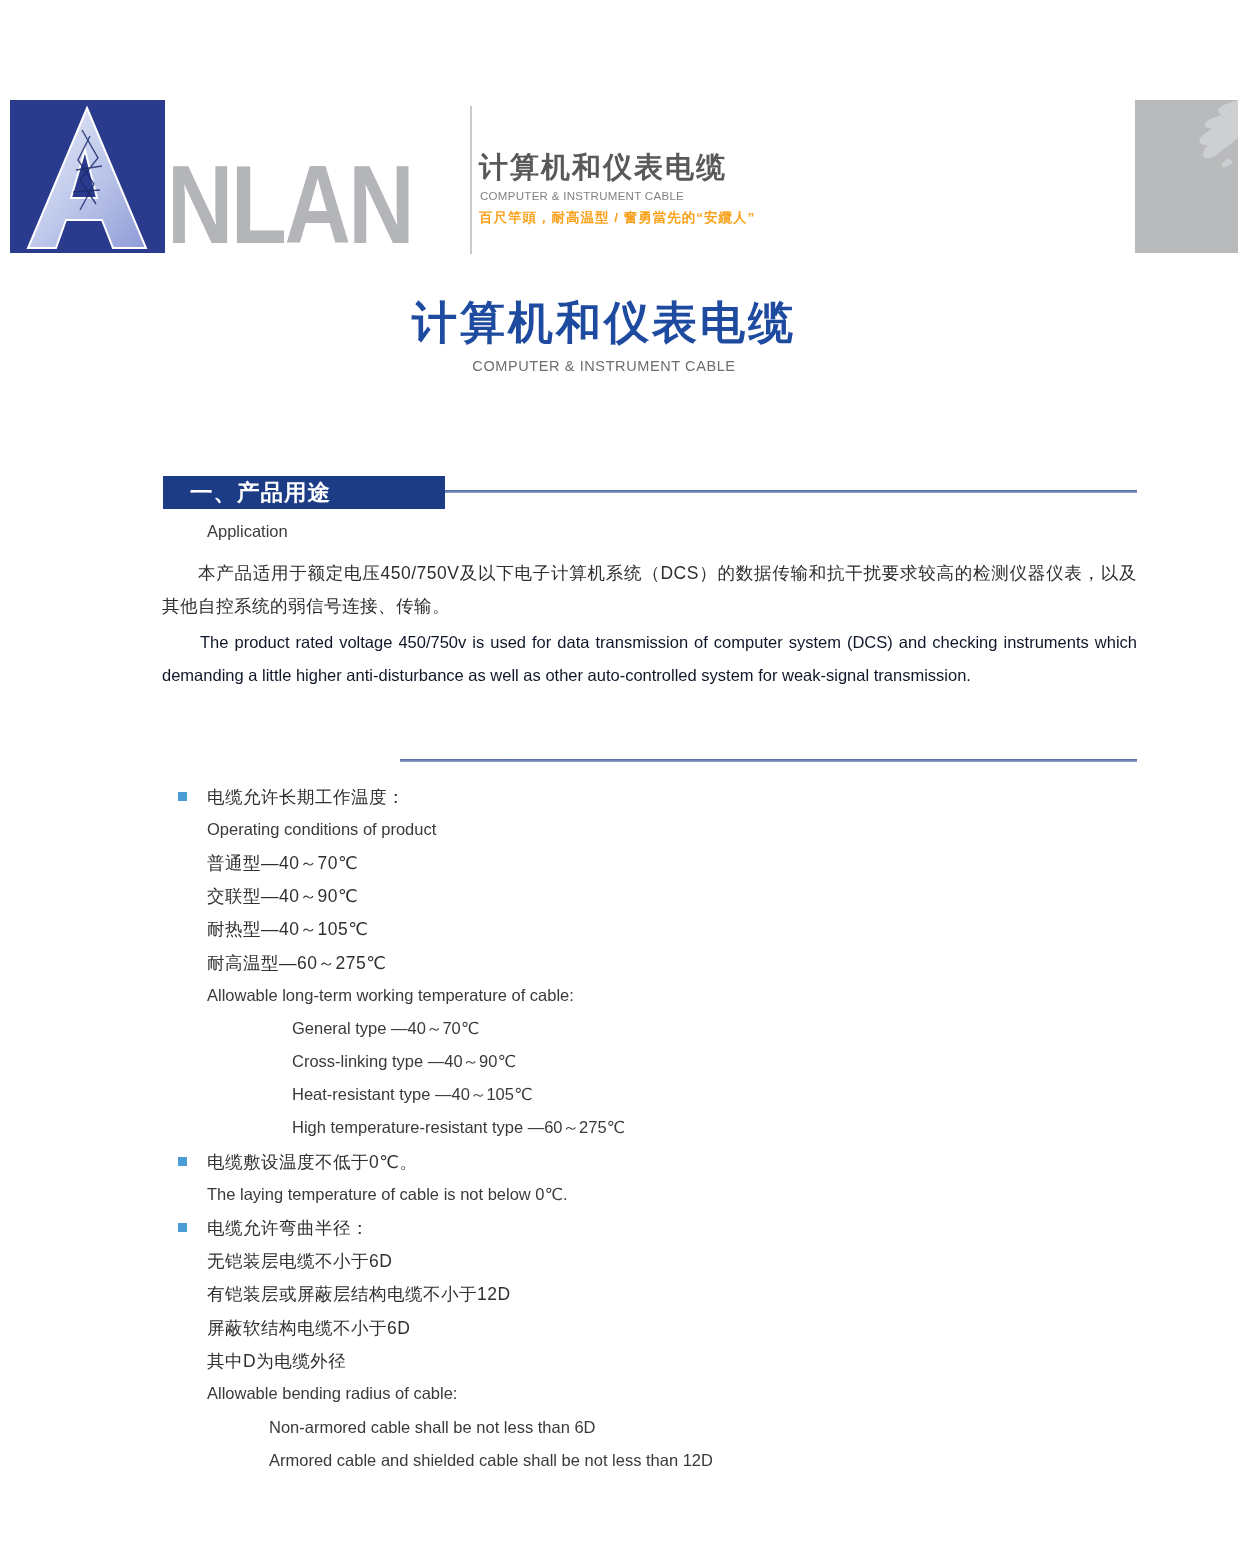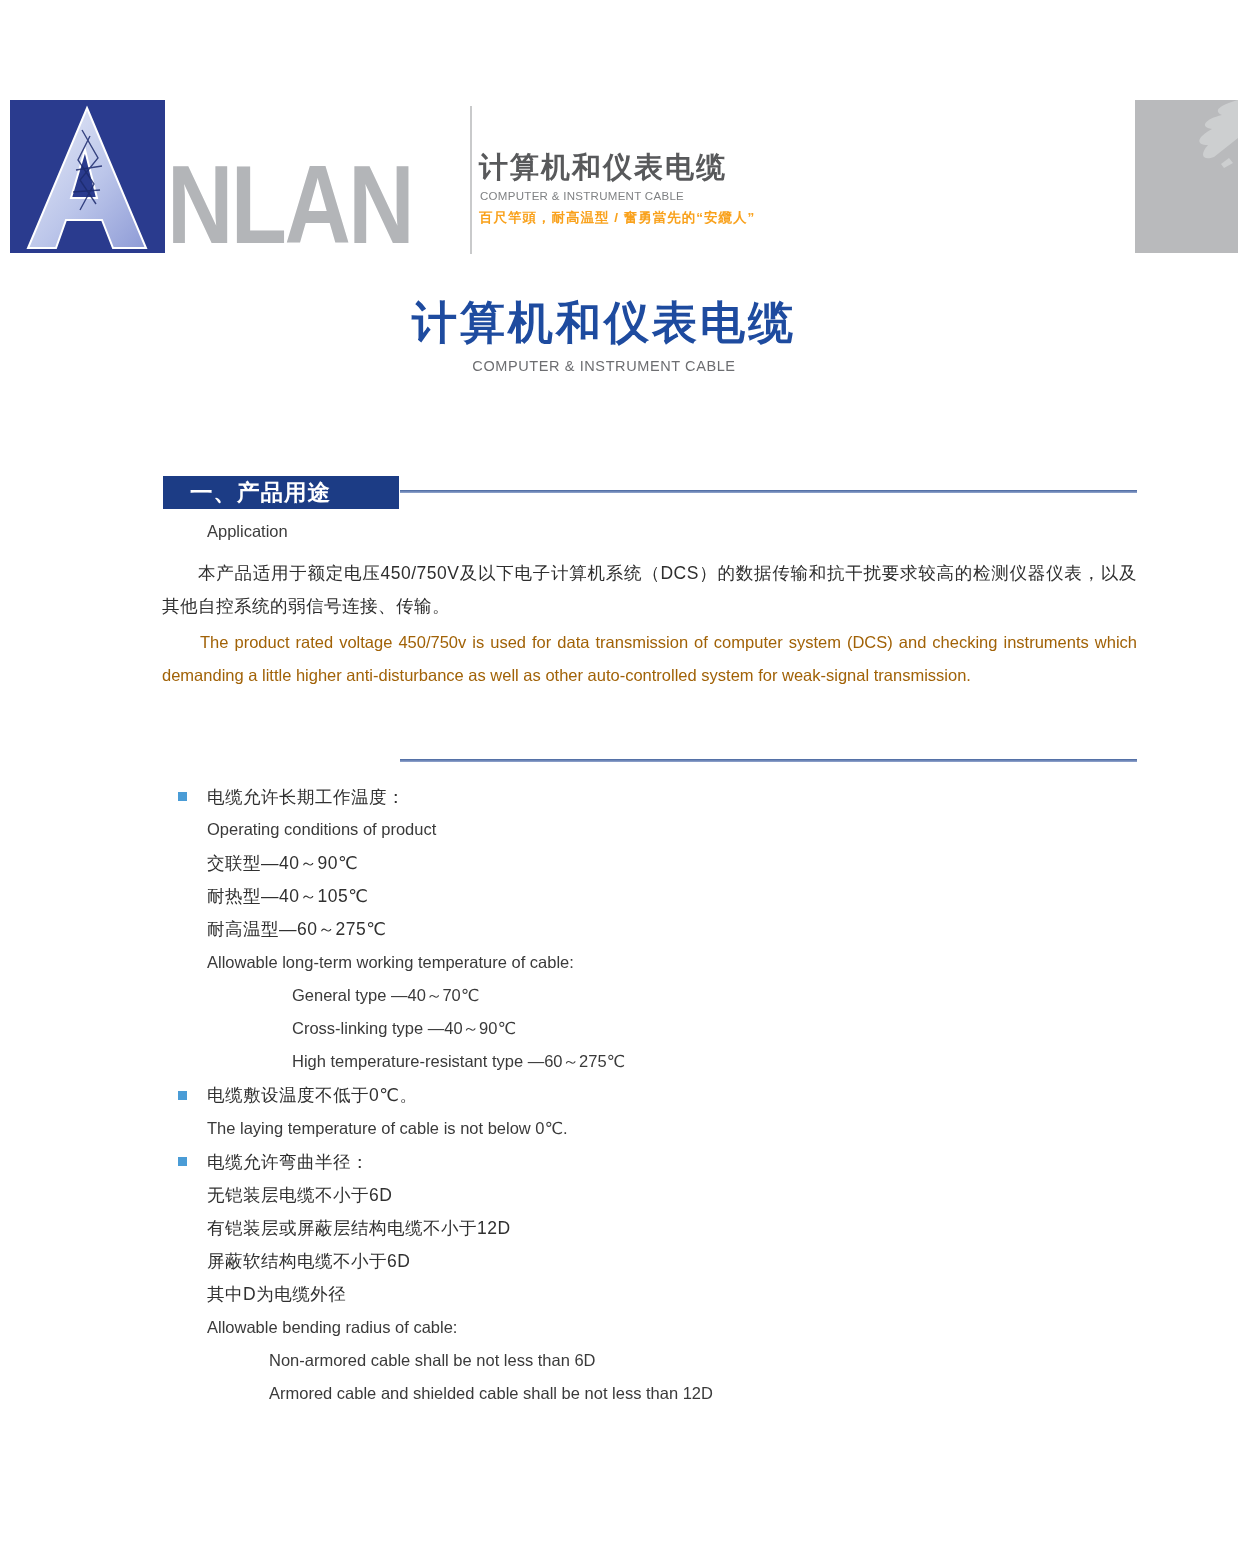--- a/index.html
+++ b/index.html
@@ -23,29 +23,29 @@
   
   .page-title-cn { position:absolute; left:0; top:297px; width:1208px; text-align:center;
                    font-size:45px; line-height:52px; font-weight:bold; color:#1e4b9f; letter-spacing:3px; }
   .page-title-en { position:absolute; left:0; top:358px; width:1208px; text-align:center;
                    font-size:14.5px; color:#6d6e71; letter-spacing:0.6px; }
 
   
   .sec-head { position:absolute; left:163px; width:974px; height:33px; }
   .sec-rule { position:absolute; left:237px; right:0; top:14px; height:3px;
               background:linear-gradient(#48669f,#94a7cf); }
-  .sec-box { position:absolute; left:0; top:0; width:236px; height:33px; background:#1c3c85;
+  .sec-box { position:absolute; left:0; top:0; width:282px; height:33px; background:#1c3c85;
              color:#ffffff; font-size:22.5px; font-weight:bold; letter-spacing:1px;
              display:flex; align-items:center; padding-left:27px; box-sizing:border-box; }
   .sec-sub { position:absolute; left:207px; font-size:16.5px; color:#3c3c3c;margin-top:8px; }
 
   
   .para { position:absolute; left:162px; width:975px; margin:0; text-align:justify; }
   .para-cn { top:557px; font-size:17.5px; line-height:32.5px; color:#2e2e2e; text-indent:36px; letter-spacing:0.5px; }
-  .para-en { top:626px; font-size:16.5px; line-height:33px; color:#a16207; text-indent:38px; }
+  .para-en { top:626px; font-size:16.5px; line-height:33px; color:#0f172a; text-indent:38px; }
 
   
   .list { position:absolute; left:162px; top:780px; width:990px; }
   .row { position:relative; height:33.2px; display:flex; align-items:center; }
   .row.cn { font-size:17.5px; color:#303030; letter-spacing:0.5px; }
   .row.en { font-size:16.5px; color:#3a3a3a; }
   .ind-a { padding-left:45px; }
   .ind-b { padding-left:130px; }
   .ind-c { padding-left:107px; }
   .bullet { position:absolute; left:16px; top:12px; width:9px; height:9px; background:#4a9cd6; }
@@ -104,26 +104,28 @@
     <div class="sec-rule"></div>
   </div>
 
   <div class="list">
     <div class="row cn ind-a">
       <span class="bullet"></span>
       <span>电缆允许长期工作温度：</span>
     </div>
 
     <div class="row en ind-a">Operating conditions of product</div>
+    <div class="row cn ind-a">普通型—40～70℃</div>
     <div class="row cn ind-a">交联型—40～90℃</div>
     <div class="row cn ind-a">耐热型—40～105℃</div>
     <div class="row cn ind-a">耐高温型—60～275℃</div>
     <div class="row en ind-a">Allowable long-term working temperature of cable:</div>
     <div class="row en ind-b">General type —40～70℃</div>
     <div class="row en ind-b">Cross-linking type —40～90℃</div>
+    <div class="row en ind-b">Heat-resistant type —40～105℃</div>
     <div class="row en ind-b">High temperature-resistant type —60～275℃</div>
 
     <div class="row cn ind-a">
       <span class="bullet"></span>
       <span>电缆敷设温度不低于0℃。</span>
     </div>
     <div class="row en ind-a">The laying temperature of cable is not below 0℃.</div>
 
     <div class="row cn ind-a">
       <span class="bullet"></span>

